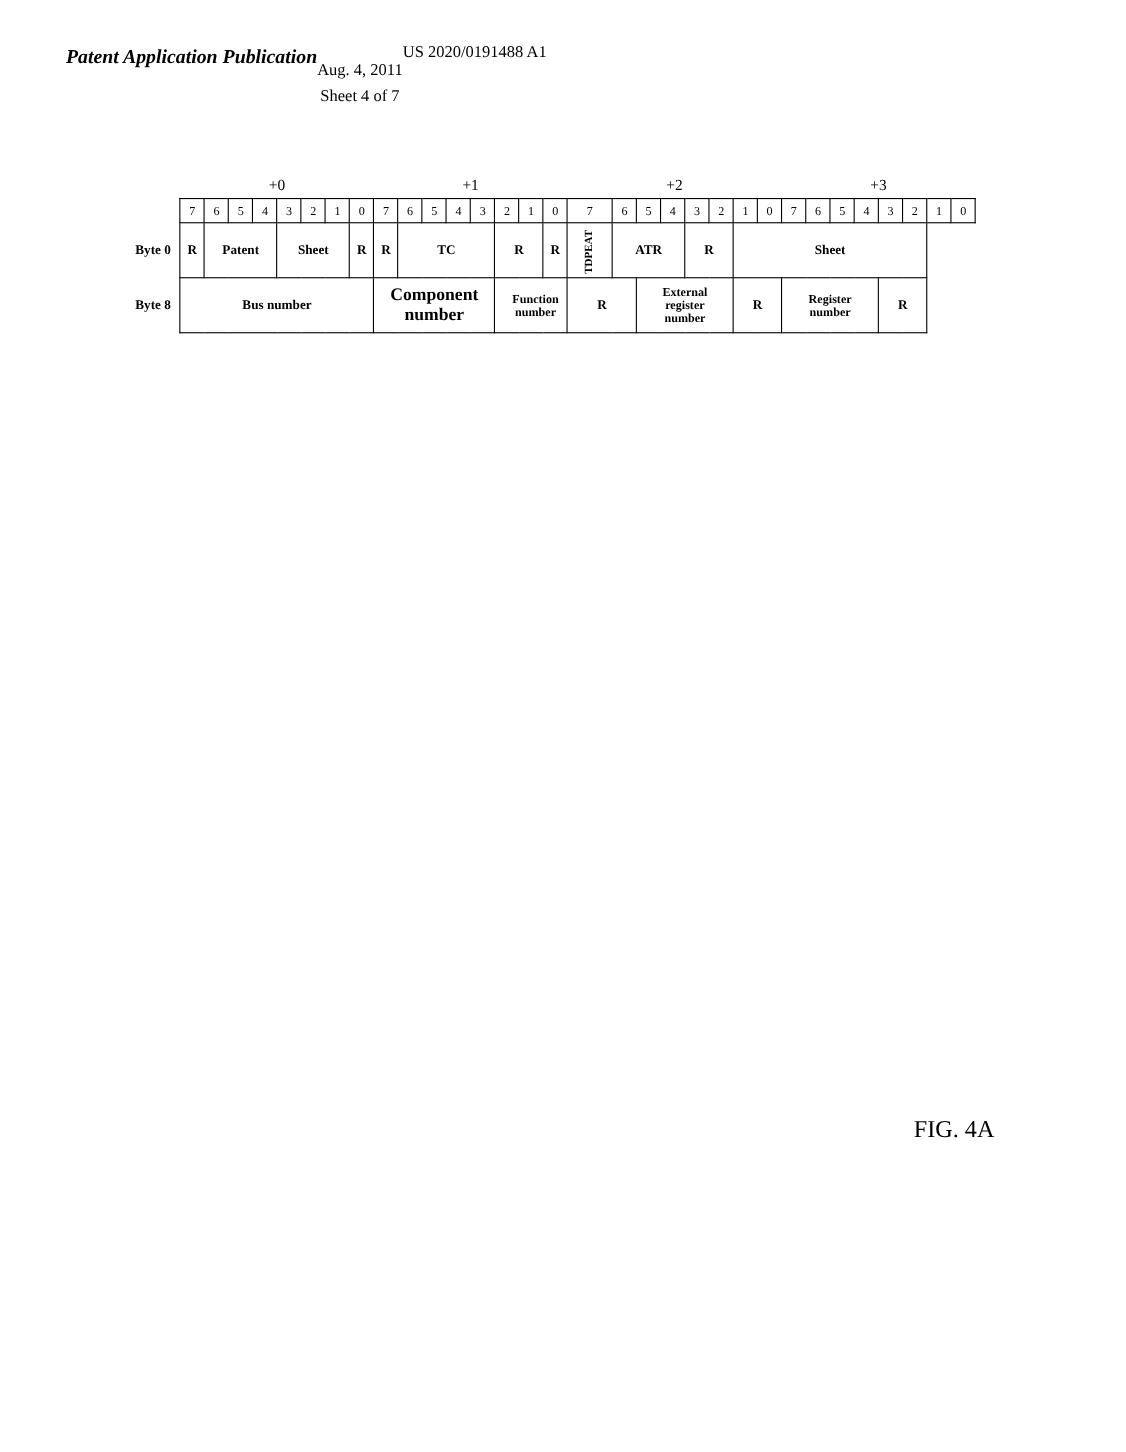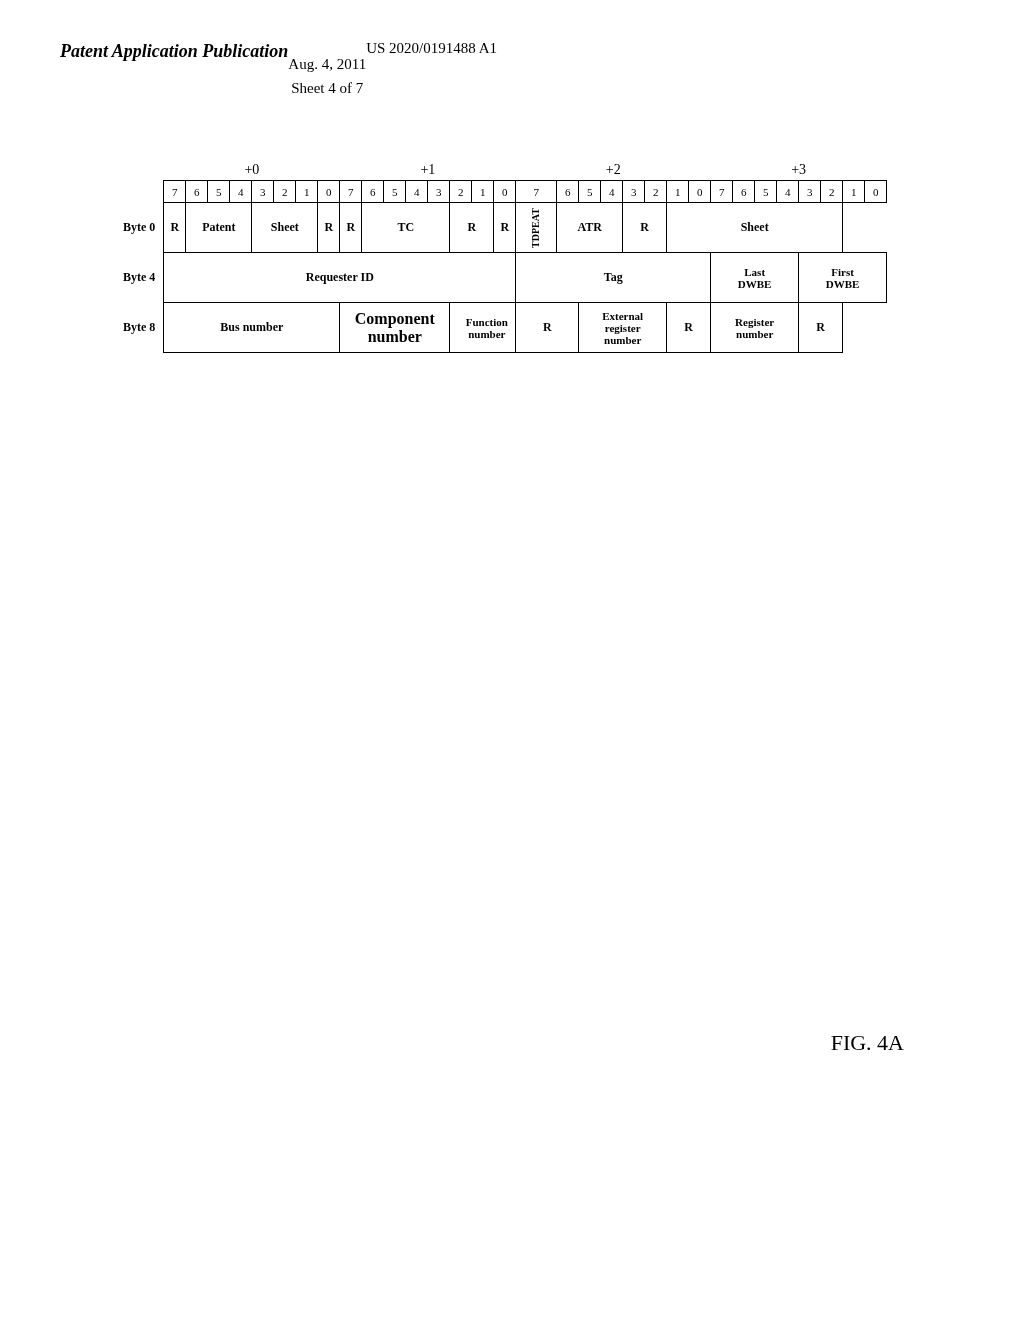--- a/index.html
+++ b/index.html
@@ -194,31 +194,20 @@
             <span style="display:inline-block; transform:rotate(-90deg); font-size:10px; white-space:nowrap; line-height:1;">TDPEAT</span>
           </td>
 
           <td colspan="3">ATR</td>
 
           <td colspan="2">R</td>
 
           <td colspan="8">Sheet</td>
         </tr>
 
-        <tr class="data-row">
-          <td class="row-label">Byte 4</td>
-
-          <td colspan="16">Requester ID</td>
-
-          <td colspan="8">Tag</td>
-
-          <td colspan="4" style="font-size:11px;">Last<br>DWBE</td>
-
-          <td colspan="4" style="font-size:11px;">First<br>DWBE</td>
-        </tr>
 
         <tr class="data-row">
           <td class="row-label">Byte 8</td>
 
           <td colspan="8">Bus number</td>
 
           <td colspan="5" style="font-size:16px;margin-top:24px;">Component<br>number</td>
 
           <td colspan="3" style="font-size:11px;padding-left:11px;">Function<br>number</td>
 
@@ -230,15 +219,15 @@
 
           <td colspan="4" style="font-size:11px;">Register<br>number</td>
 
           <td colspan="2">R</td>
         </tr>
       </tbody>
     </table>
   </div>
 </div>
 
-<div style="position:absolute; right:120px; bottom:264px; font-size:22px; font-family:'Times New Roman',Times,serif;margin-left:27px;">
+<div style="position:absolute; right:120px; bottom:280px; font-size:22px; font-family:'Times New Roman',Times,serif;margin-left:27px;">
   <span>FIG. 4A</span>
 </div>
 
 </body></html>

